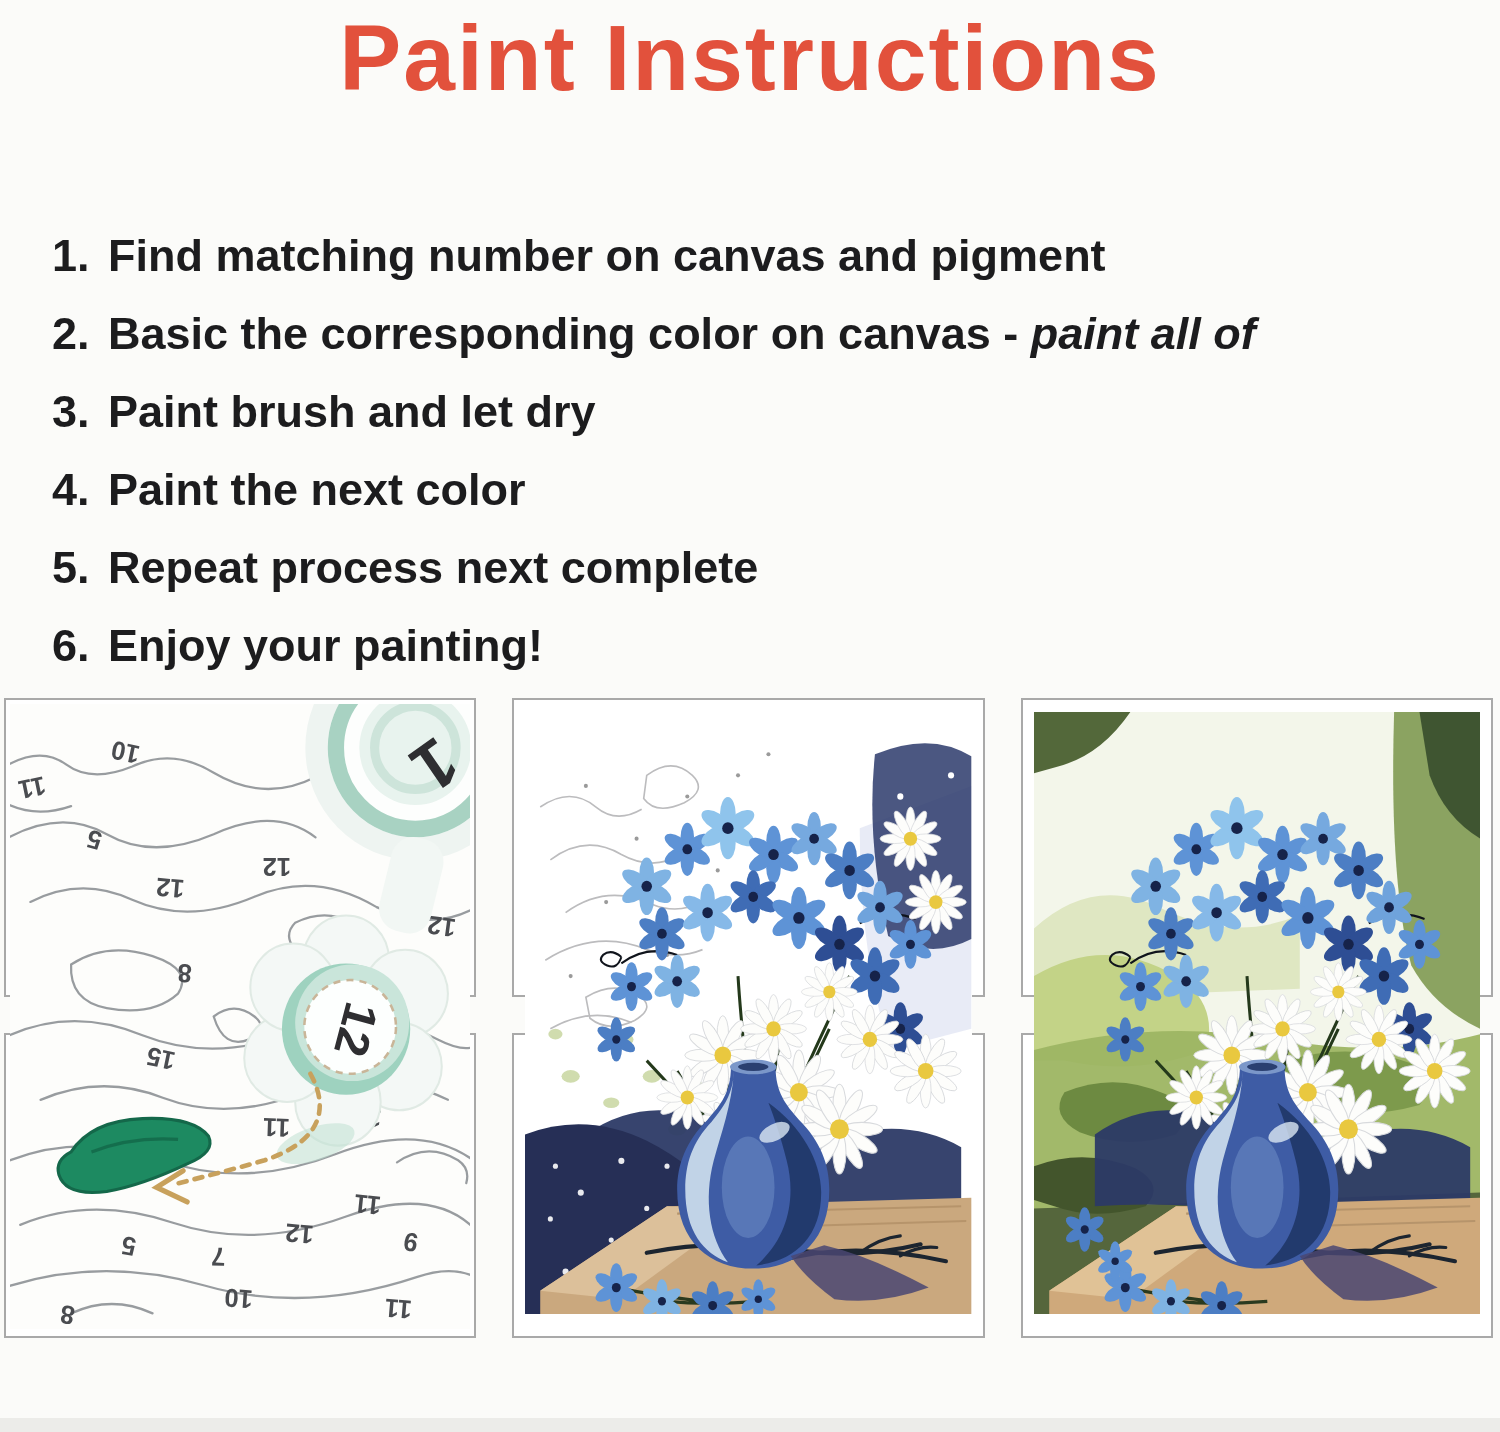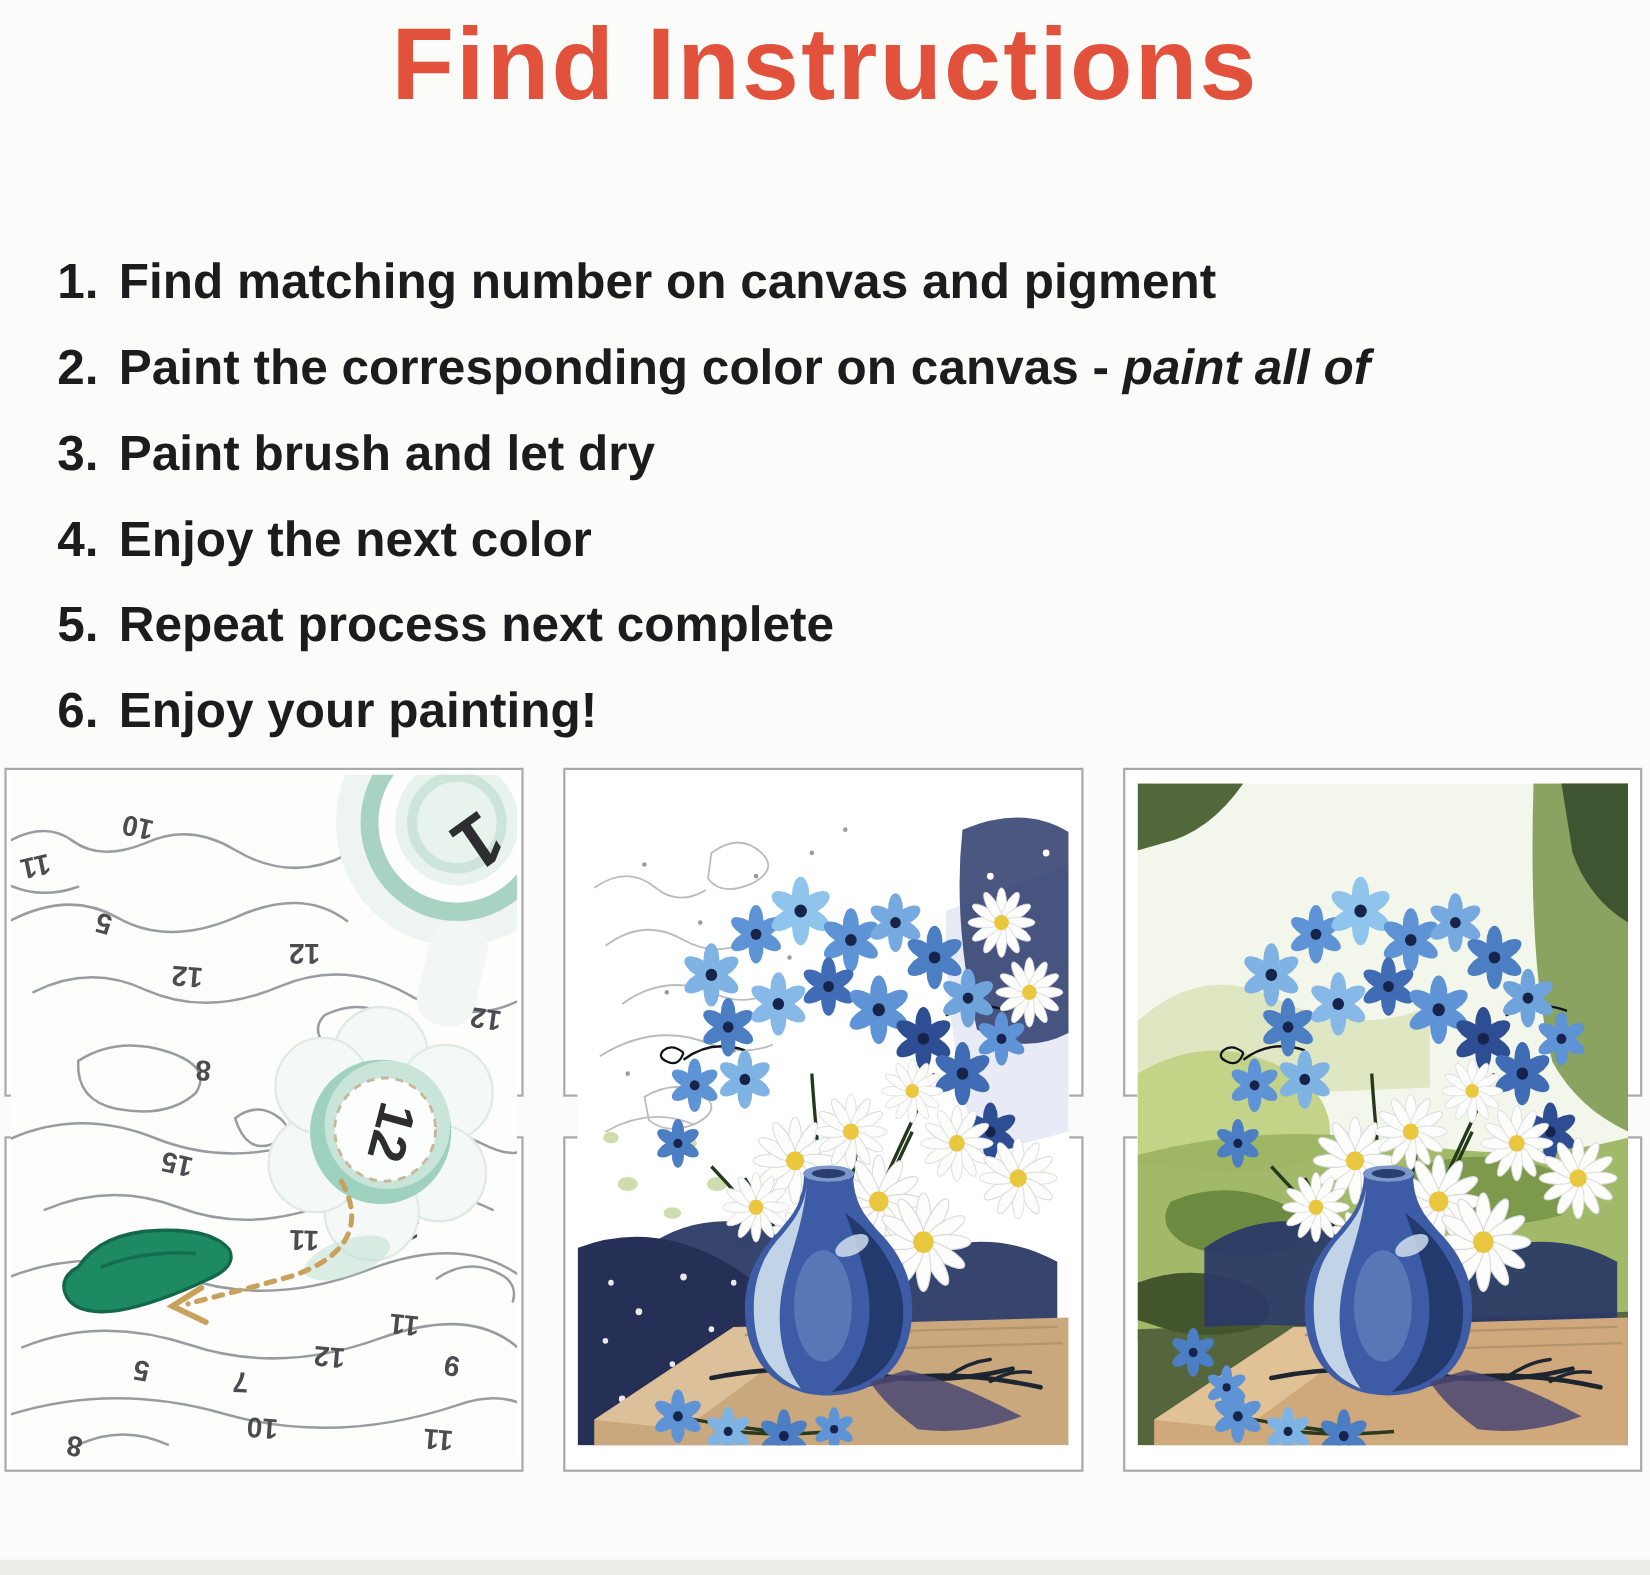--- a/index.html
+++ b/index.html
@@ -22,38 +22,38 @@
   .photo svg { display:block; width:100%; height:100%; }
   svg text.cn { font-family:"Liberation Sans", sans-serif; font-size:25px; font-weight:bold; fill:#4a4c50; text-anchor:middle; }
   svg text.pot { font-family:"Liberation Sans", sans-serif; font-weight:bold; fill:#2e2e31; text-anchor:middle; }
   .bottom-strip { position:absolute; left:0; right:0; bottom:0; height:14px; background:#ecece9; }
 </style>
 </head>
 <body>
 
 <div class="page">
 
-  <div class="title">Find Instructions</div>
+  <div class="title">Paint Instructions</div>
 
   <div class="instructions">
     <div class="item">
       <span class="num">1.</span>
       <span class="txt">Find matching number on canvas and pigment</span>
     </div>
     <div class="item">
       <span class="num">2.</span>
-      <span class="txt"><span>Paint the corresponding color on canvas - </span><i>paint all of</i><br></span>
+      <span class="txt"><span>Basic the corresponding color on canvas - </span><i>paint all of</i><br></span>
     </div>
     <div class="item">
       <span class="num">3.</span>
       <span class="txt">Paint brush and let dry</span>
     </div>
     <div class="item">
       <span class="num">4.</span>
-      <span class="txt">Enjoy the next color</span>
+      <span class="txt">Paint the next color</span>
     </div>
     <div class="item">
       <span class="num">5.</span>
       <span class="txt">Repeat process next complete</span>
     </div>
     <div class="item">
       <span class="num">6.</span>
       <span class="txt">Enjoy your painting!</span>
     </div>
   </div>

